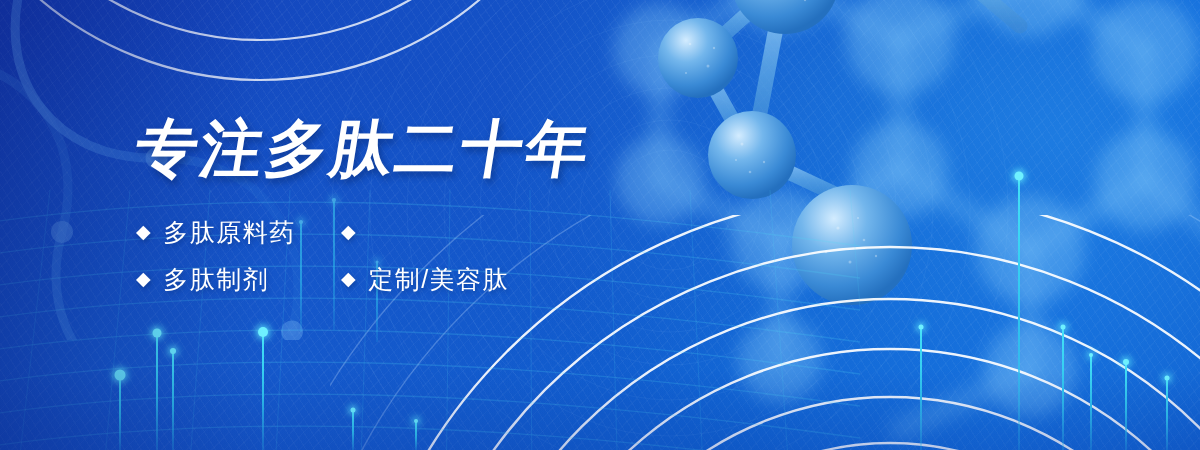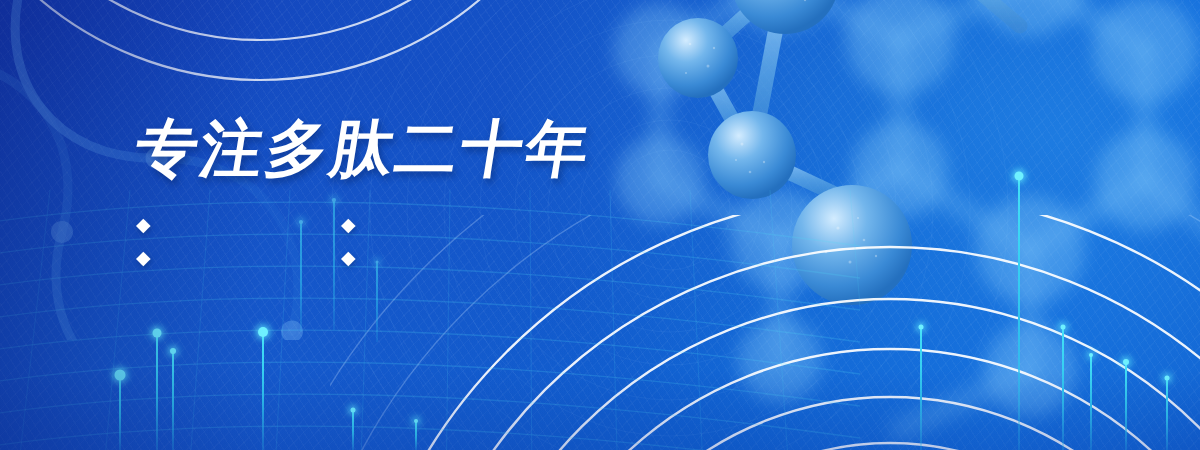--- a/index.html
+++ b/index.html
@@ -356,30 +356,33 @@
 
   <div class="content">
 
     <div class="headline">专注多肽二十年</div>
 
     <div class="features">
 
       <div class="feat-row">
         <div class="feat feat-a">
           <span class="dia">◆</span>
+          <span>多肽原料药</span>
         </div>
         <div class="feat">
           <span class="dia">◆</span>
         </div>
       </div>
 
       <div class="feat-row">
         <div class="feat feat-a">
           <span class="dia">◆</span>
+          <span>多肽制剂</span>
         </div>
         <div class="feat">
           <span class="dia">◆</span>
+          <span>定制/美容肽</span>
         </div>
       </div>
 
     </div>
   </div>
 </div>
 
 </body></html>

